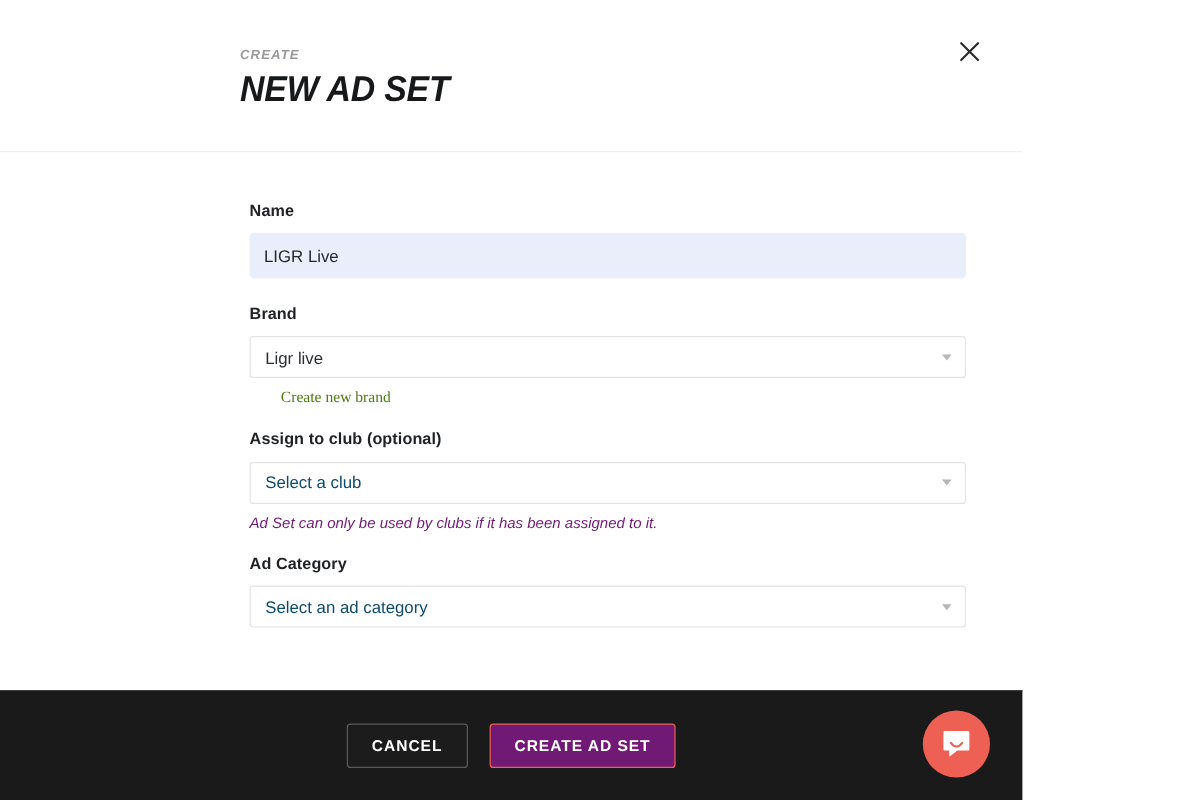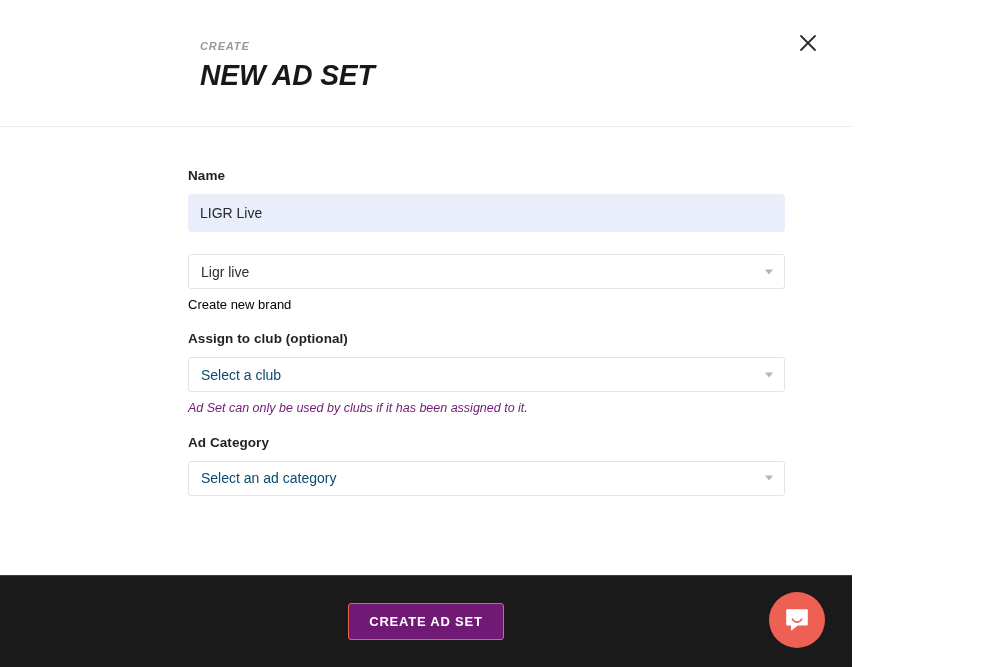--- a/index.html
+++ b/index.html
@@ -77,21 +77,21 @@
 
   
   .modal-body {
     flex: 1 1 auto;
     position: relative;
     background: #ffffff;
     overflow: hidden;
   }
   .form {
     position: absolute;
-    left: 188px;
+    left: 208px;
     top: 41px;
     width: 597px;
   }
   .field { margin-bottom: 0; }
   .field-label {
     display: block;
     font-family: "Liberation Sans Narrow", "Liberation Sans", sans-serif;
     font-size: 13.5px;
     font-weight: 700;
     color: #1f2124;
@@ -140,25 +140,26 @@
     width: 0;
     height: 0;
     border-left: 4px solid transparent;
     border-right: 4px solid transparent;
     border-top: 5px solid #b4b6b9;
     pointer-events: none;
   }
   .inline-link {
     display: inline-block;
     margin-top: 8px;
-    font-family: Liberation Sans, sans-serif;
+    font-family: Liberation Serif, serif;
     font-size: 13px;
-    color: #000000;
+    color: #4d7c0f;
     text-decoration: none;
     cursor: pointer;
+    margin-left: 26px;
   }
   .helper-text {
     margin-top: 8px;
     font-family: "Liberation Sans Narrow", "Liberation Sans", sans-serif;
     font-size: 12.5px;
     font-style: italic;
     color: #701a75;
     line-height: 1.3;
   }
   .gap-lg { height: 22px; }
@@ -246,20 +247,21 @@
     <div class="form">
 
       <div class="field">
         <label class="field-label">Name</label>
         <input class="text-input" type="text" value="LIGR Live" style="">
       </div>
 
       <div class="gap-lg"></div>
 
       <div class="field">
+        <label class="field-label">Brand</label>
         <div class="select-wrap">
           <div class="select-box">
             <span class="select-value">Ligr live</span>
           </div>
           <span class="caret"></span>
         </div>
         <a class="inline-link">Create new brand</a>
       </div>
 
       <div class="gap-md"></div>
@@ -284,20 +286,21 @@
             <span class="select-value placeholder">Select an ad category</span>
           </div>
           <span class="caret"></span>
         </div>
       </div>
 
     </div>
   </div>
 
   <div class="modal-footer">
+    <button class="btn btn-cancel">CANCEL</button>
     <button class="btn btn-primary">CREATE AD SET</button>
 
     <button class="intercom-launcher">
       <span>
         <svg width="26" height="26" viewBox="0 0 26 26" aria-hidden="true">
           <path d="M3.2 2.2 h19.6 a1 1 0 0 1 1 1 v14.2 a1 1 0 0 1 -1 1 h-9.1 l-5.9 4.9 a0.45 0.45 0 0 1 -0.75 -0.35 v-4.55 h-3.85 a1 1 0 0 1 -1 -1 v-14.2 a1 1 0 0 1 1 -1 z" fill="#ffffff"></path>
           <path d="M8.4 12.1 c1.3 2.0 3.0 3.0 4.7 3.0 c1.7 0 3.4 -1.0 4.7 -3.0" fill="none" stroke="#ee6054" stroke-width="1.7" stroke-linecap="round"></path>
         </svg>
       </span>
     </button>

